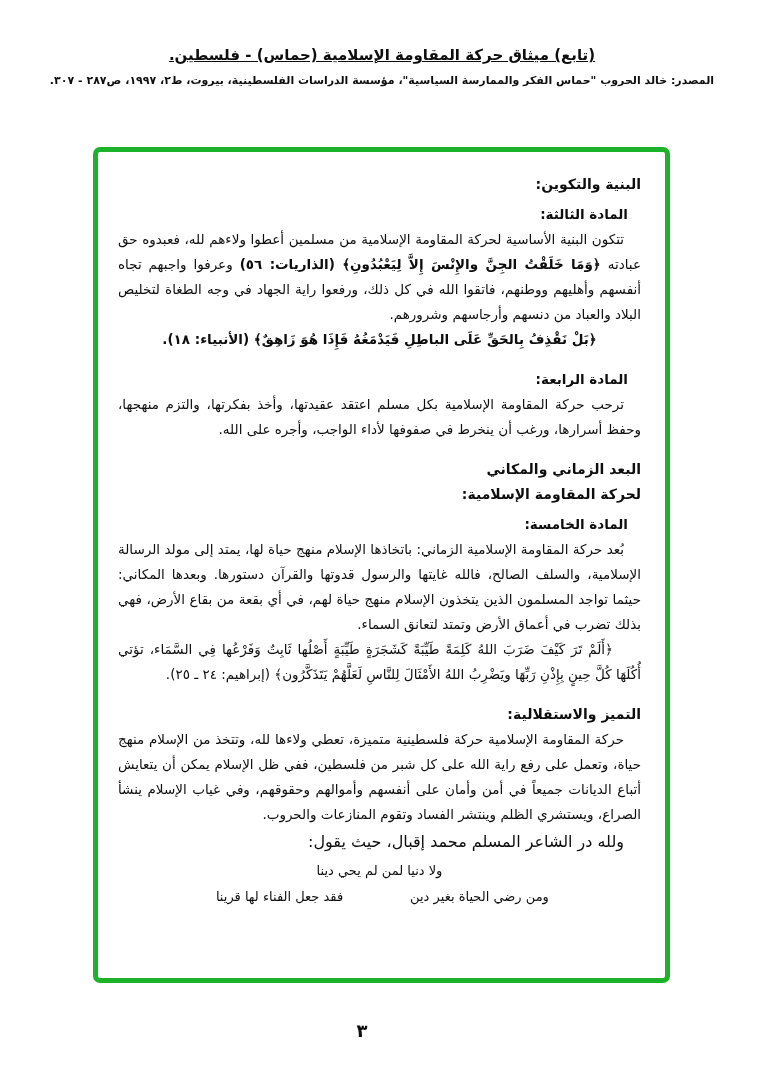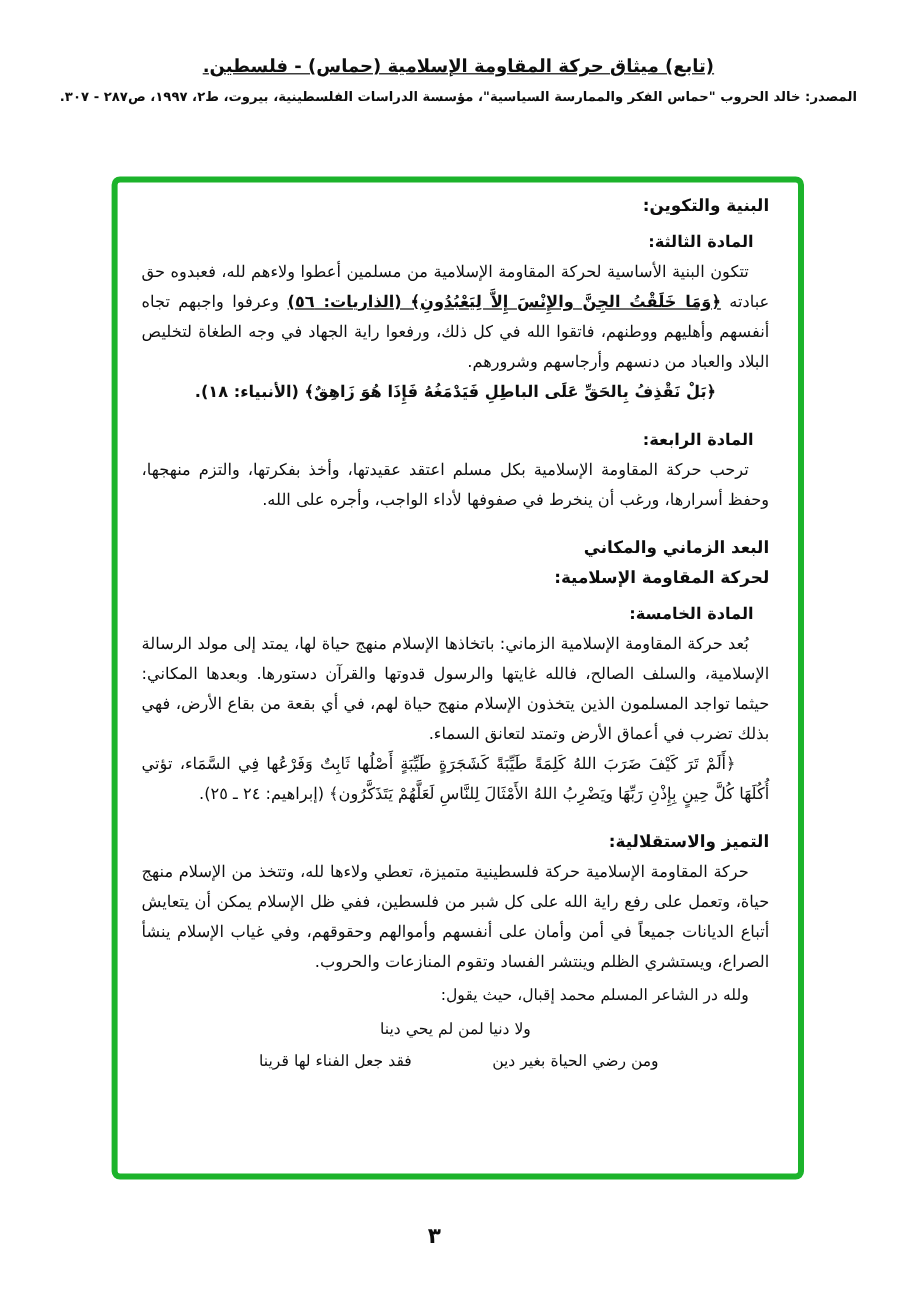--- a/index.html
+++ b/index.html
@@ -6,30 +6,30 @@
   body{
     width:764px;height:1082px;background:#ffffff;position:relative;
     font-family:"DejaVu Sans", sans-serif;color:#0e0e0e;overflow:hidden;
   }
   .header{position:absolute;top:46px;left:0;width:764px;text-align:center;direction:rtl;}
   .doc-title{font-size:15px;font-weight:bold;letter-spacing:0;text-decoration:underline;}
   .doc-source{font-size:11px;font-weight:bold;margin-top:10px;}
   .frame{
     position:absolute;left:93px;top:147px;width:577px;height:836px;
     box-sizing:border-box;border:5px solid #1cb32b;border-radius:7px;
-    padding:8px 24px 0 20px;direction:rtl;overflow:hidden;
+    padding:20px 24px 0 20px;direction:rtl;overflow:hidden;
   }
   .heading{font-size:14px;font-weight:bold;line-height:25px;text-align:right;}
   .article{font-size:13.5px;font-weight:bold;line-height:25px;text-align:right;padding-right:13px;margin-top:5px;}
   .para{font-size:13.5px;line-height:25px;margin:0;text-align:justify;text-indent:17px;}
-  .quran{font-weight:bold;text-decoration:underline;}
+  .quran{font-weight:bold;}
   .quran-center{font-size:13.5px;font-weight:bold;line-height:25px;text-align:center;}
   .quran-just{font-weight:normal;text-indent:28px;}
   .gap{margin-top:15px;}
-  .leadin{font-size:13px;line-height:25px;text-align:right;text-indent:17px;margin-top:2px;}
+  .leadin{font-size:16px;line-height:25px;text-align:right;text-indent:17px;margin-top:2px;}
   .poem{margin-top:4px;display:flex;flex-direction:column;align-items:center;}
   .couplet{display:flex;gap:50px;line-height:26px;font-size:13px;}
   .hemi{display:inline-block;min-width:150px;text-align:center;white-space:nowrap;}
   .page-number{
     position:absolute;top:1020px;left:0;width:724px;text-align:center;
     font-size:18px;font-weight:bold;direction:rtl;
   }
 </style>
 </head>
 <body>

